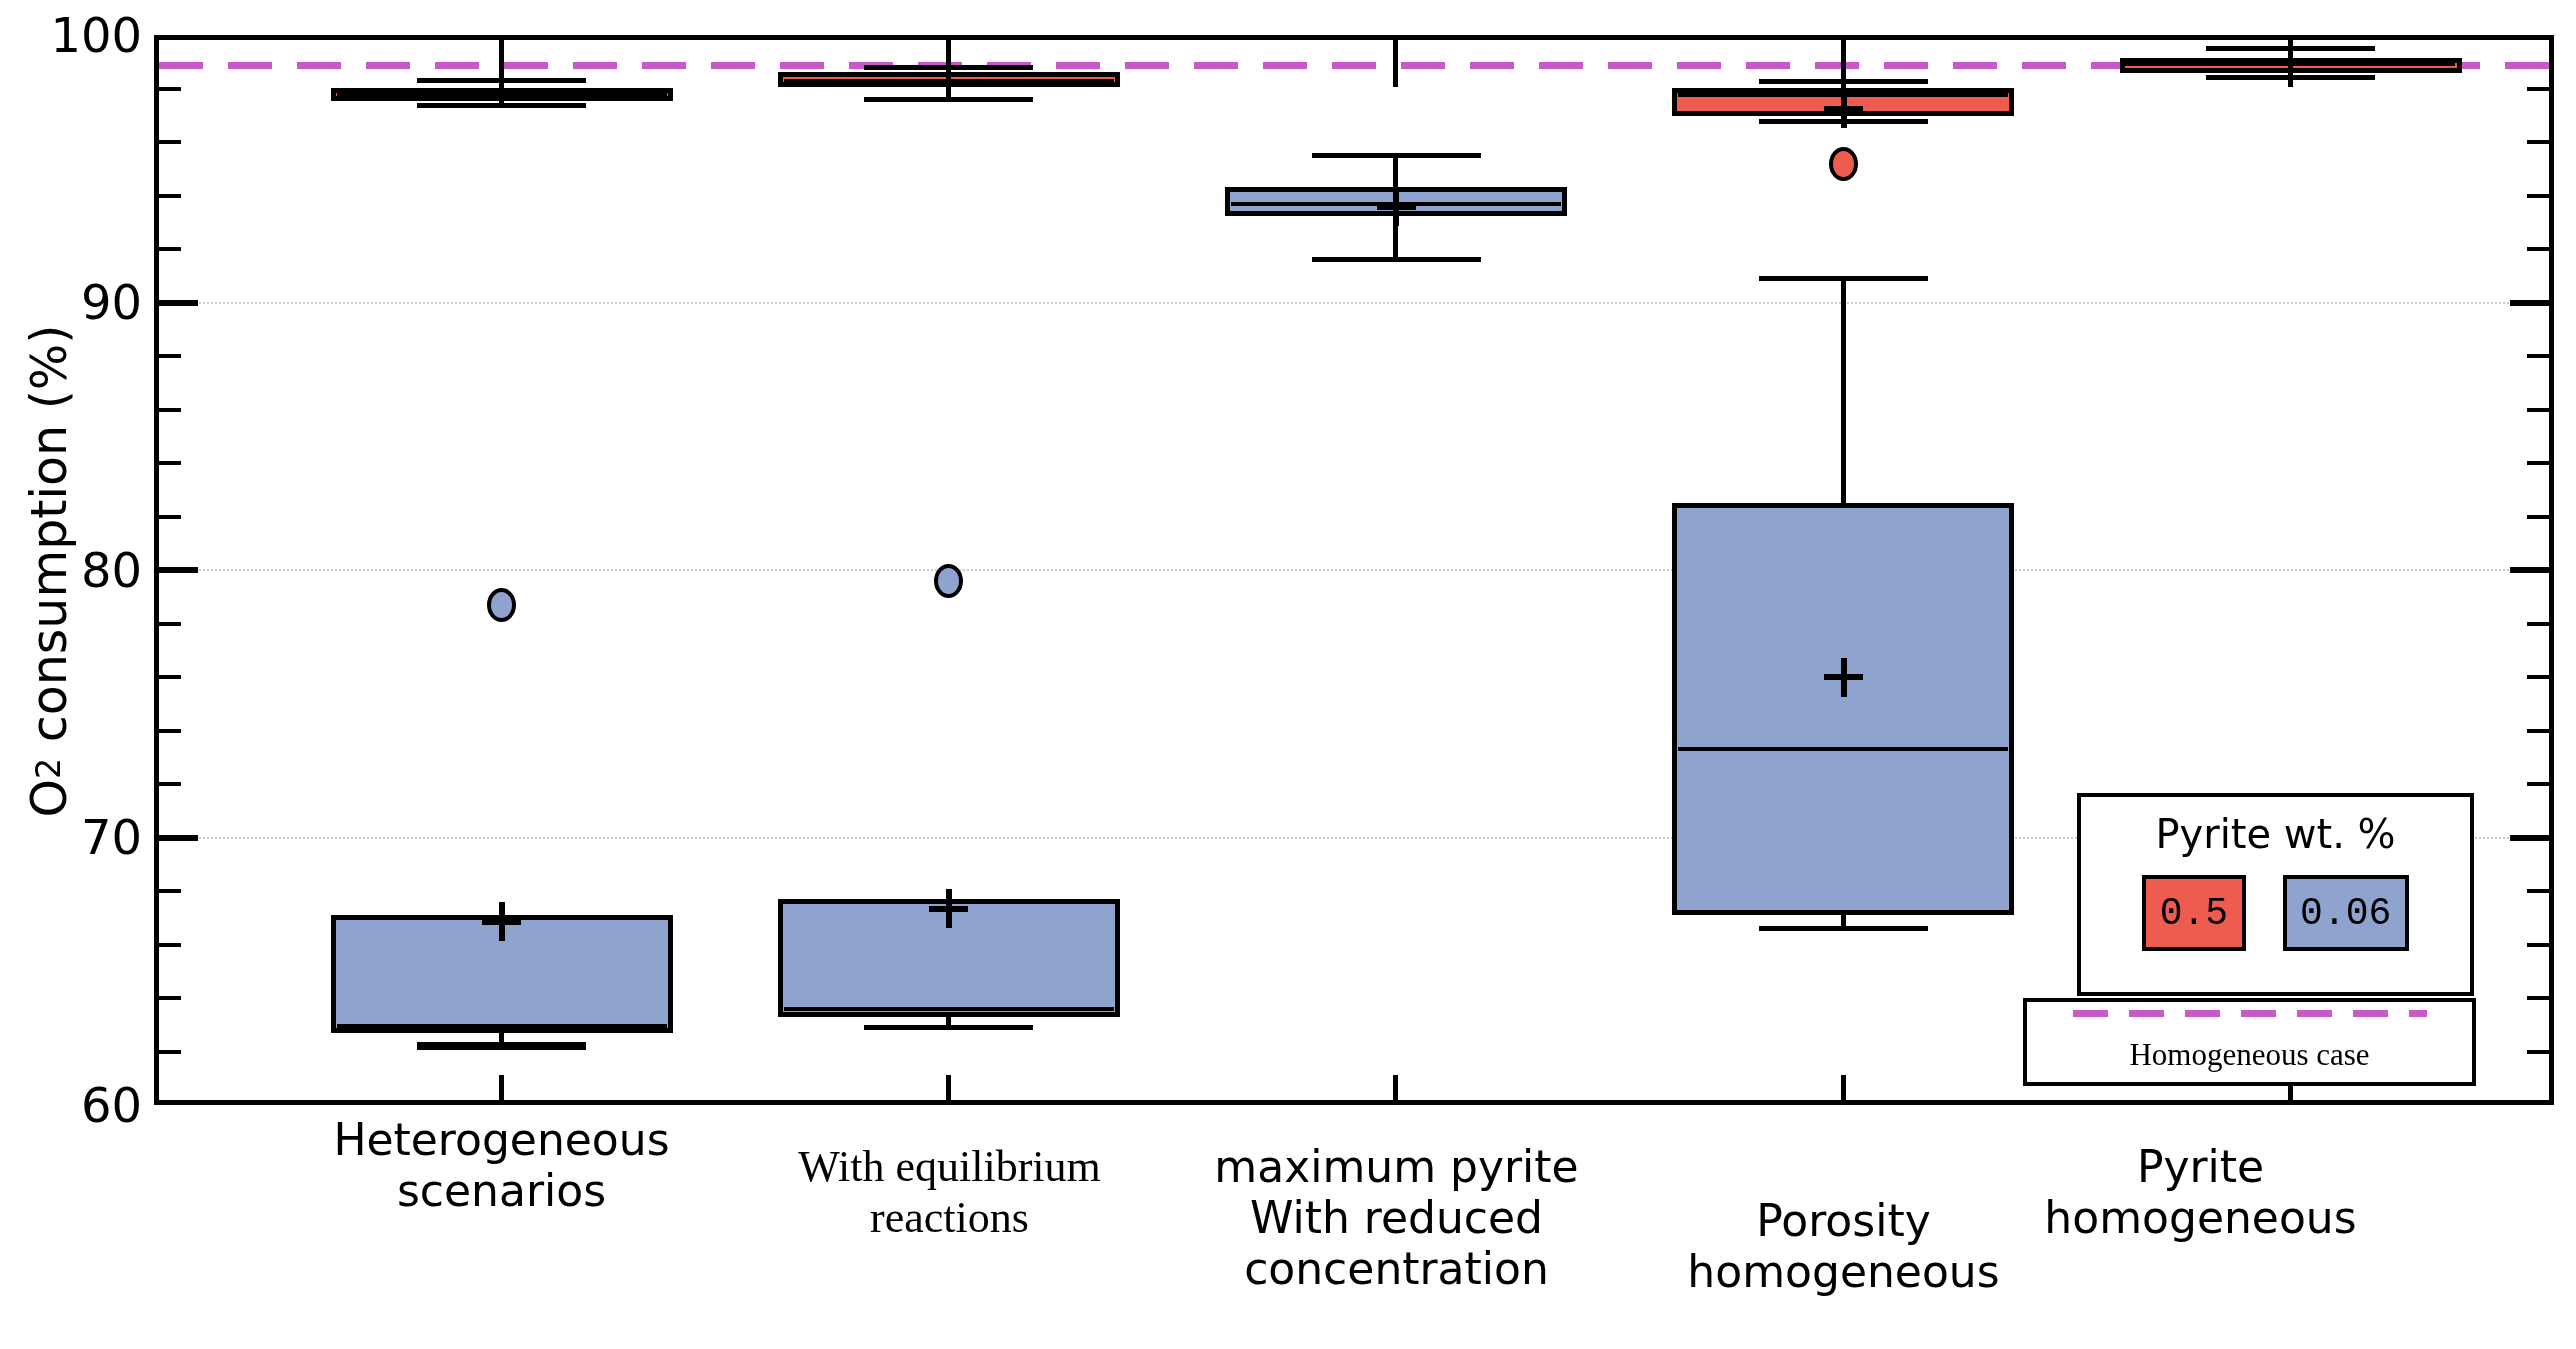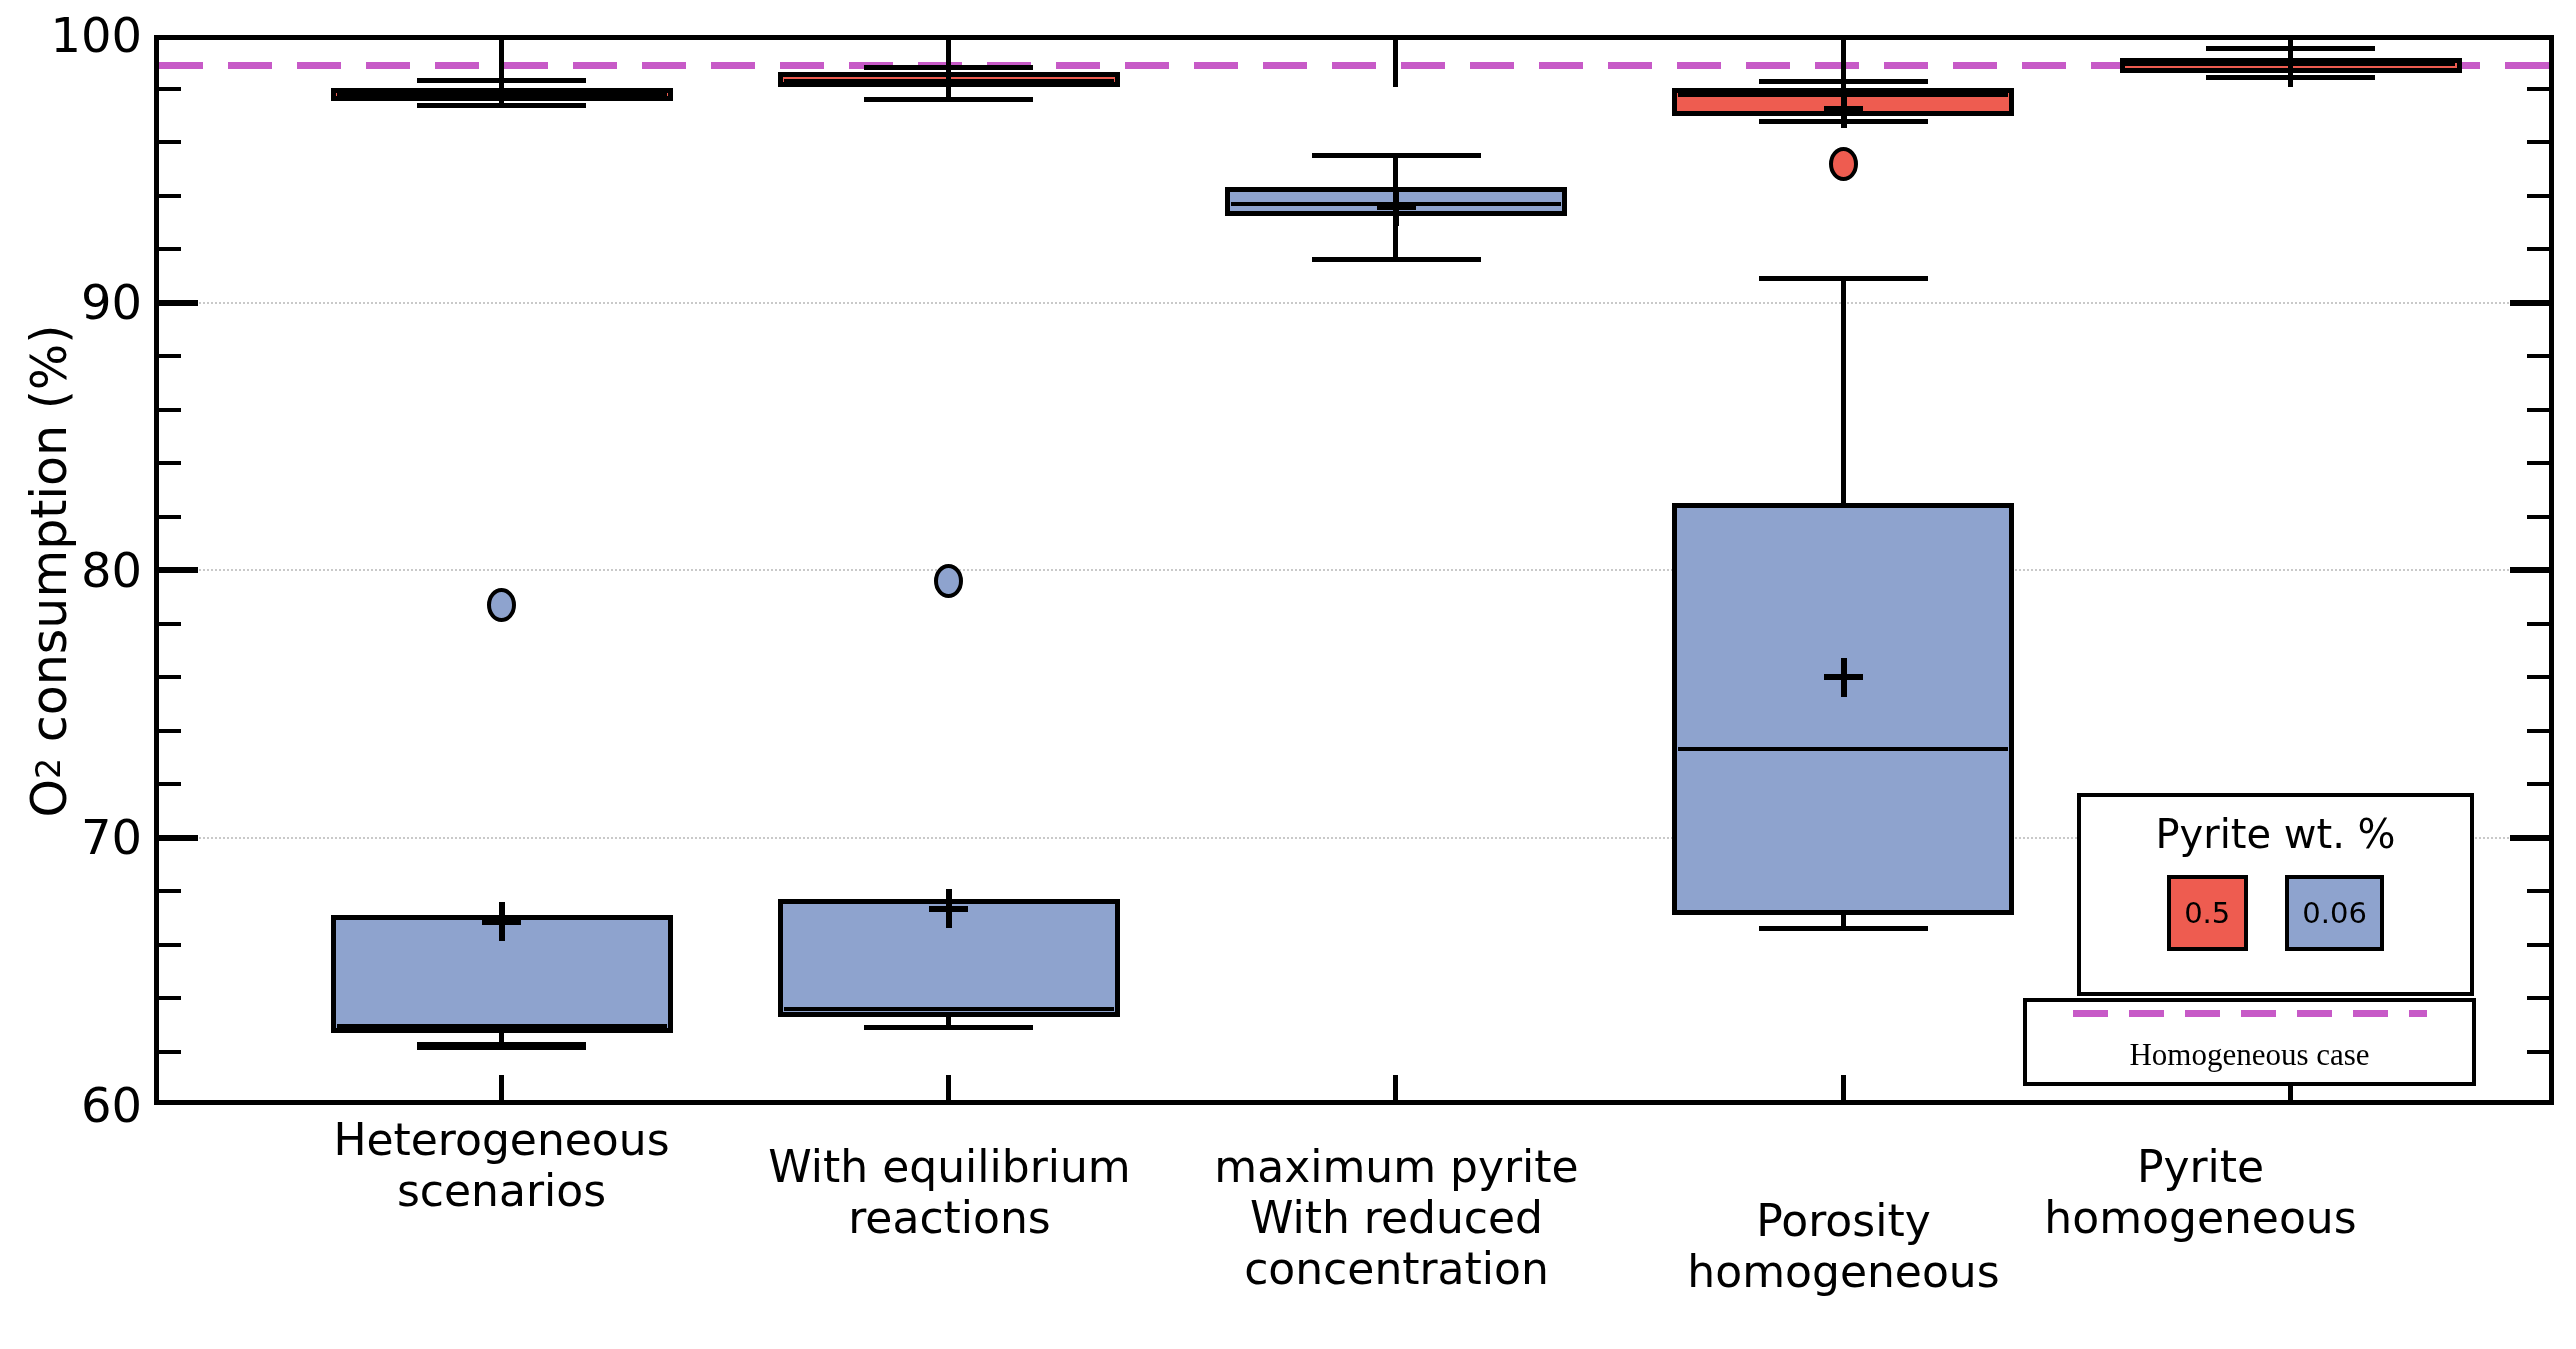--- a/index.html
+++ b/index.html
@@ -23,21 +23,21 @@
   .y-axis-title{
     position:absolute;left:-289px;top:537px;width:675px;height:68px;
     transform:rotate(-90deg);display:flex;align-items:center;justify-content:center;
     font-size:49px;z-index:9;white-space:pre;
   }
   .y-axis-title sub{font-size:0.68em;line-height:0;}
   .legend{position:absolute;background:#ffffff;border:4.2px solid #000;box-sizing:border-box;z-index:10;}
   .legend-pyrite{left:2077px;top:793px;width:397px;height:203px;display:flex;flex-direction:column;align-items:center;}
   .legend-title{font-size:40px;margin-top:13.5px;}
   .legend-swatches{display:flex;flex-direction:row;gap:37px;margin-top:18.6px;align-items:center;}
-  .swatch{border:4.2px solid #000;box-sizing:border-box;height:76px;display:flex;align-items:center;justify-content:center;font-size:29px;padding:0 13.5px;}
+  .swatch{border:4.2px solid #000;box-sizing:border-box;height:76px;display:flex;align-items:center;justify-content:center;font-size:38px;padding:0 13.5px;font-family:Liberation Mono, monospace;}
   .legend-homog{left:2023px;top:998px;width:453px;height:88px;display:flex;flex-direction:column;align-items:center;justify-content:center;}
   .legend-dash{width:354px;height:6.8px;margin-top:1.7px;}
   .legend-homog-label{font-size:31px;margin-top:17px;line-height:41px;font-family:Liberation Serif, serif;}
 </style>
 </head>
 <body>
 
 <div class="screen">
 
   <div class="y-axis-title"><span>O</span><sub>2</sub><span> consumption (%)</span></div>
@@ -160,21 +160,21 @@
       <div class="ytick-label" style="top: 278px;">90</div>
       <div class="ytick-label" style="top: 546px;">80</div>
       <div class="ytick-label" style="top: 813px;">70</div>
       <div class="ytick-label" style="top: 1081px;">60</div>
     </div>
   <div id="xlabels">
       <div class="xcat-label" style="left: 240px; top: 1079px; margin-top: 35px;">
         <div>Heterogeneous</div>
         <div>scenarios</div>
       </div>
-      <div class="xcat-label" style="left: 688px; top: 1141px;">
+      <div class="xcat-label" style="left: 688px; top: 1141px; font-family: Liberation Serif, serif;">
         <div>With equilibrium</div>
         <div>reactions</div>
       </div>
       <div class="xcat-label" style="left: 1135px; top: 1141px;">
         <div>maximum pyrite</div>
         <div>With reduced</div>
         <div>concentration</div>
       </div>
       <div class="xcat-label" style="left: 1582px; top: 1195px;">
         <div>Porosity</div>

